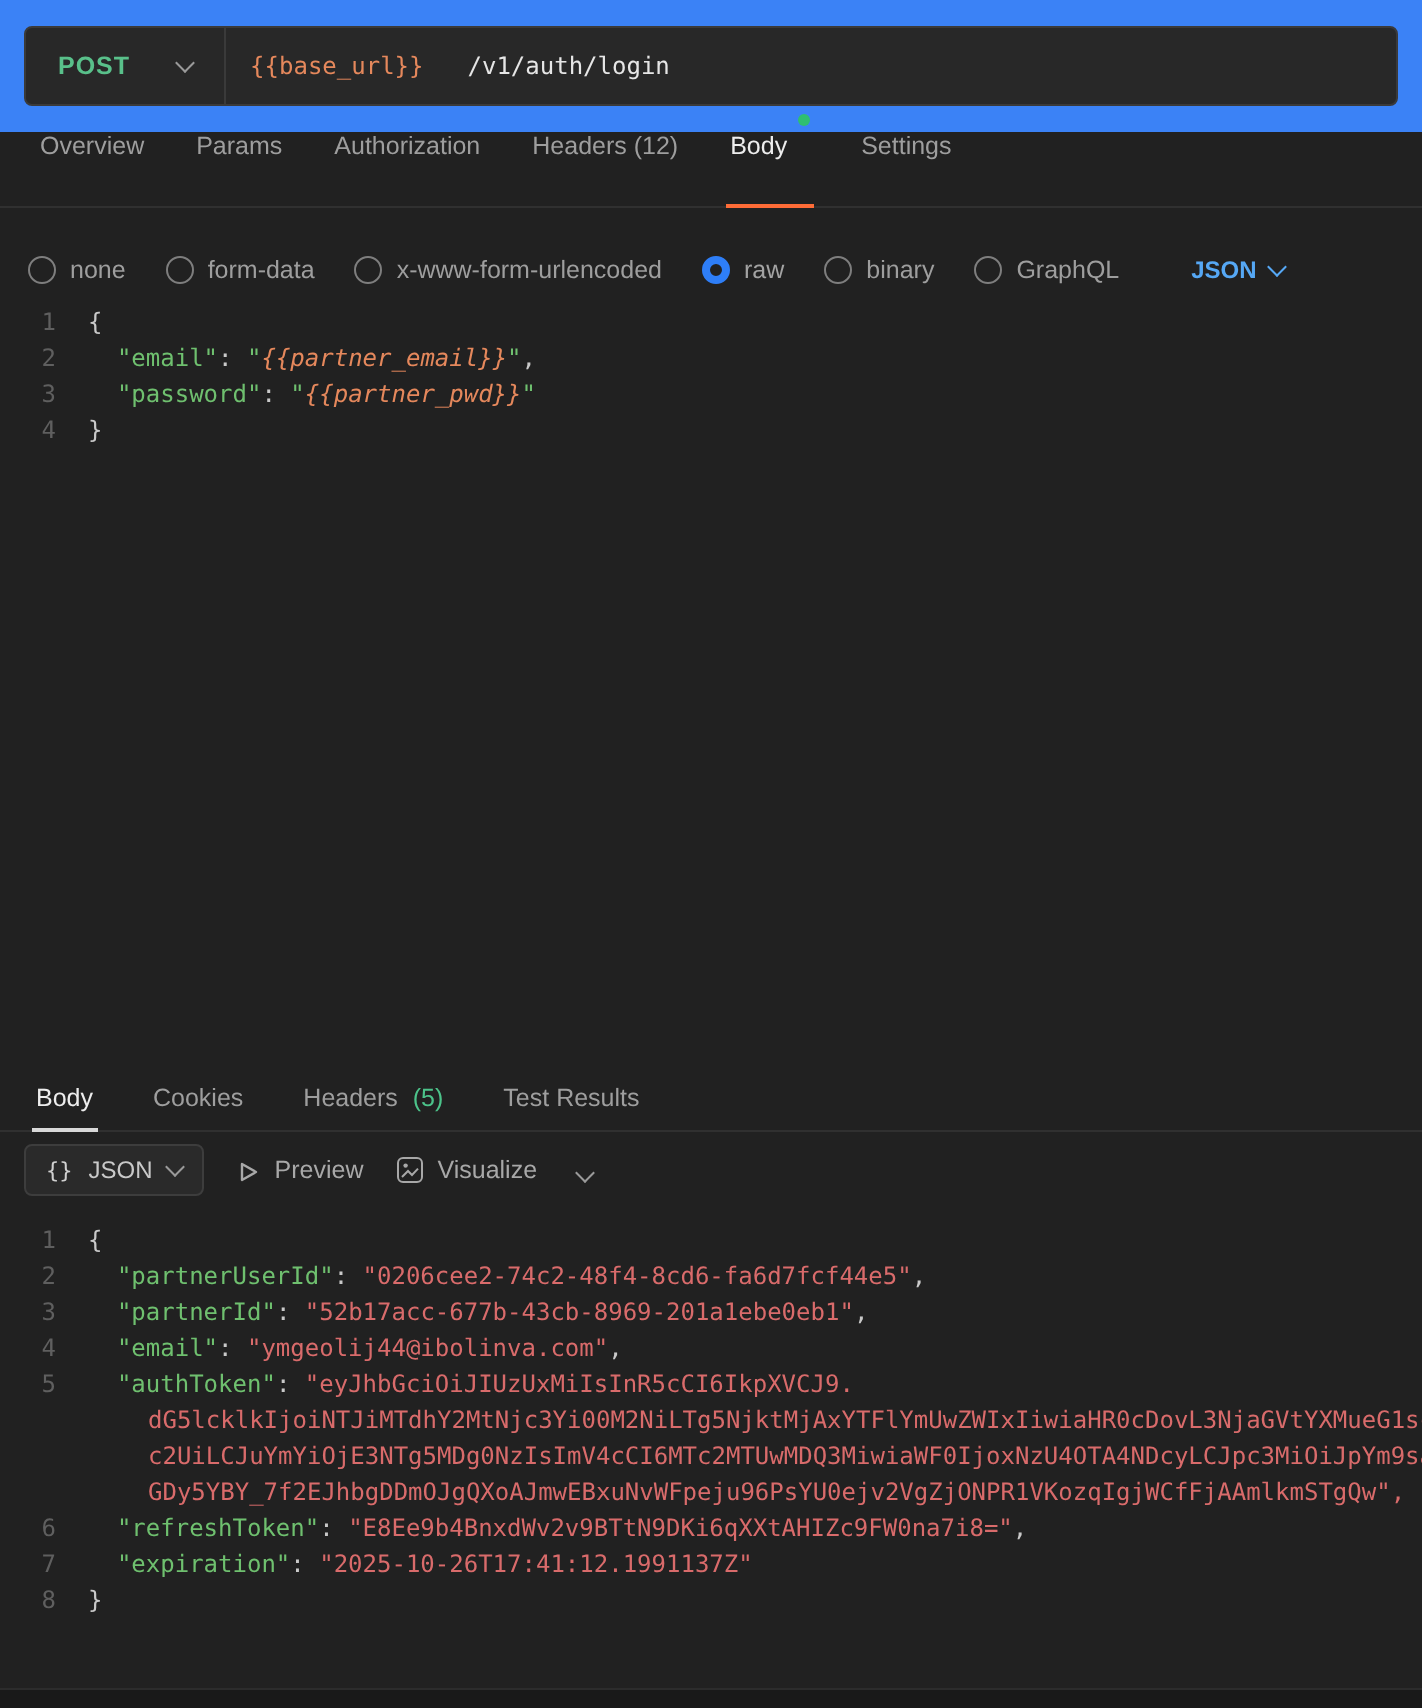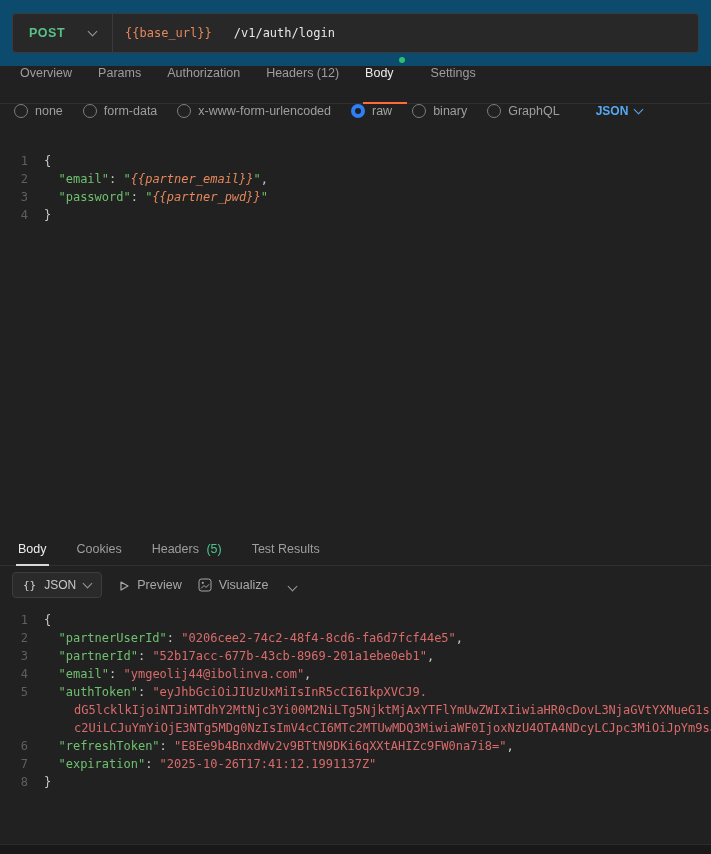--- a/index.html
+++ b/index.html
@@ -1,41 +1,41 @@
 <!DOCTYPE html>
 <html><head>
 <meta charset="utf-8">
 <style>
   *{margin:0;padding:0;box-sizing:border-box}
   html,body{width:711px;height:854px;overflow:hidden}
   body{background:#212121;color:#c9c9c9;font-family:"Liberation Sans",sans-serif;-webkit-font-smoothing:antialiased}
   .app{display:flex;flex-direction:column;width:711px;height:854px}
 
   
-  .request-bar{padding:13px 12px;background:#0c4a6e;flex:0 0 66px}
+  .request-bar{padding:13px 12px;background:#3b82f6;flex:0 0 66px}
   .url-box{display:flex;align-items:center;height:40px;border:1px solid #3a3a3a;border-radius:4px;background:#282828;overflow:hidden}
   .method-btn{display:flex;align-items:center;gap:24px;padding:0 16px;height:100%;background:none;border:none;cursor:pointer}
   .method-label{color:#59c08a;font-weight:700;font-size:12.5px;letter-spacing:.5px;font-family:"Liberation Sans",sans-serif}
   .vdivider{width:1px;height:100%;background:#3a3a3a;flex:0 0 1px}
   .url-input{display:flex;align-items:center;gap:22px;padding:0 12px;font-family:"DejaVu Sans Mono",monospace;font-size:12px;flex:1;height:100%;cursor:text}
   .url-var{color:#e5885c}
   .url-path{color:#e6e6e6}
 
   .chev{width:7px;height:7px;border-right:1.5px solid #9a9a9a;border-bottom:1.5px solid #9a9a9a;transform:rotate(45deg);display:inline-block;margin-top:-4px}
   .chev.blue{border-color:#56a8f5}
 
   
   .req-tabs{display:flex;align-items:stretch;gap:6px;padding:0 10px;border-bottom:1px solid #303030;flex:0 0 38px;background:#212121}
   .tab{position:relative;display:flex;gap:5px;padding:0 10px;background:none;border:none;color:#9e9e9e;font-size:12.5px;font-family:"Liberation Sans",sans-serif;cursor:pointer}
   .tab.active{color:#ededed}
   .tab.active::after{content:"";position:absolute;left:8px;right:8px;bottom:-1px;height:2px;background:#ff6c37}
   .dot{width:6px;height:6px;border-radius:50%;background:#2fbf71;margin-top:-9px;flex:0 0 6px}
 
   
-  .body-type-row{display:flex;align-items:flex-start;gap:20px;padding:0 14px;flex:0 0 38px}
+  .body-type-row{display:flex;align-items:flex-end;gap:20px;padding:0 14px;flex:0 0 38px}
   .radio-item{display:flex;align-items:center;gap:7px;color:#9e9e9e;font-size:12.5px;cursor:pointer}
   .radio-item.selected{color:#a3a3a3}
   .radio{width:14px;height:14px;border-radius:50%;border:1px solid #7e7e7e;background:transparent;flex:0 0 14px}
   .radio.on{border:4px solid #2e7ef7;background:#212121}
   .lang-select{display:flex;align-items:center;gap:7px;color:#56a8f5;font-weight:700;font-size:12px;margin-left:16px;background:none;border:none;cursor:pointer;font-family:"Liberation Sans",sans-serif}
 
   
   .editor{font-family:"DejaVu Sans Mono",monospace;font-size:12px;line-height:18px;overflow:hidden;background:#212121}
   .request-editor{flex:0 0 390px;padding-top:10px}
   .response-editor{flex:1 1 auto;padding-top:7px}
@@ -185,19 +185,20 @@
   </div>
 
   <div class="editor response-editor" id="resEditor">
       <div class="code-line"><span class="line-num">1</span><span class="line-code"><span class="tok-plain">{</span></span></div>
       <div class="code-line"><span class="line-num">2</span><span class="line-code"><span class="tok-plain">  </span><span class="tok-key">"partnerUserId"</span><span class="tok-plain">: </span><span class="tok-val">"0206cee2-74c2-48f4-8cd6-fa6d7fcf44e5"</span><span class="tok-plain">,</span></span></div>
       <div class="code-line"><span class="line-num">3</span><span class="line-code"><span class="tok-plain">  </span><span class="tok-key">"partnerId"</span><span class="tok-plain">: </span><span class="tok-val">"52b17acc-677b-43cb-8969-201a1ebe0eb1"</span><span class="tok-plain">,</span></span></div>
       <div class="code-line"><span class="line-num">4</span><span class="line-code"><span class="tok-plain">  </span><span class="tok-key">"email"</span><span class="tok-plain">: </span><span class="tok-val">"ymgeolij44@ibolinva.com"</span><span class="tok-plain">,</span></span></div>
       <div class="code-line"><span class="line-num">5</span><span class="line-code"><span class="tok-plain">  </span><span class="tok-key">"authToken"</span><span class="tok-plain">: </span><span class="tok-val">"eyJhbGciOiJIUzUxMiIsInR5cCI6IkpXVCJ9.</span></span></div>
       <div class="code-line wrap"><span class="line-num"></span><span class="line-code"><span class="tok-val">dG5lcklkIjoiNTJiMTdhY2MtNjc3Yi00M2NiLTg5NjktMjAxYTFlYmUwZWIxIiwiaHR0cDovL3NjaGVtYXMueG1sc2</span></span></div>
       <div class="code-line wrap"><span class="line-num"></span><span class="line-code"><span class="tok-val">c2UiLCJuYmYiOjE3NTg5MDg0NzIsImV4cCI6MTc2MTUwMDQ3MiwiaWF0IjoxNzU4OTA4NDcyLCJpc3MiOiJpYm9sa</span></span></div>
+      <div class="code-line wrap"><span class="line-num"></span><span class="line-code"><span class="tok-val">GDy5YBY_7f2EJhbgDDmOJgQXoAJmwEBxuNvWFpeju96PsYU0ejv2VgZjONPR1VKozqIgjWCfFjAAmlkmSTgQw",</span></span></div>
       <div class="code-line"><span class="line-num">6</span><span class="line-code"><span class="tok-plain">  </span><span class="tok-key">"refreshToken"</span><span class="tok-plain">: </span><span class="tok-val">"E8Ee9b4BnxdWv2v9BTtN9DKi6qXXtAHIZc9FW0na7i8="</span><span class="tok-plain">,</span></span></div>
       <div class="code-line"><span class="line-num">7</span><span class="line-code"><span class="tok-plain">  </span><span class="tok-key">"expiration"</span><span class="tok-plain">: </span><span class="tok-val">"2025-10-26T17:41:12.1991137Z"</span></span></div>
       <div class="code-line"><span class="line-num">8</span><span class="line-code"><span class="tok-plain">}</span></span></div>
     </div>
 
   <footer class="bottom-strip"></footer>
 </div>
 
 </body></html>

